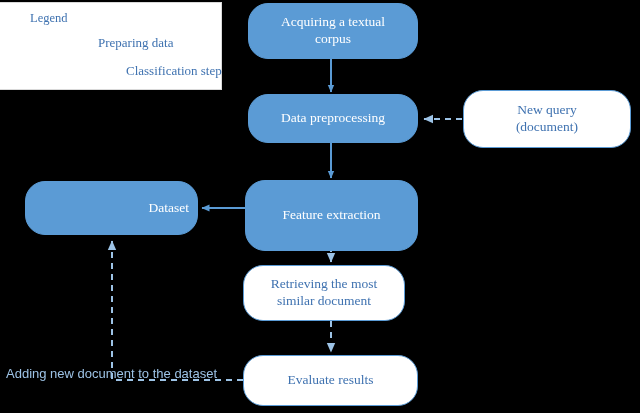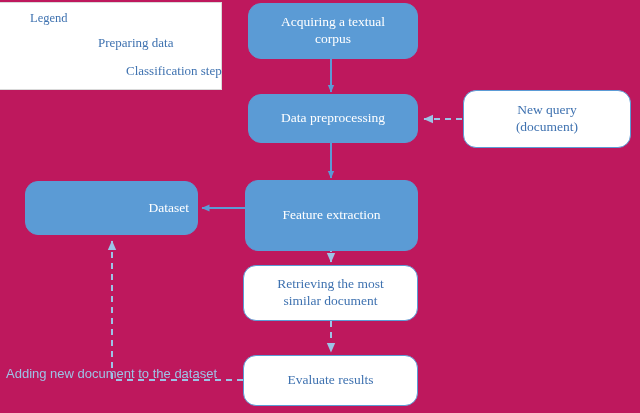--- a/index.html
+++ b/index.html
@@ -7,21 +7,21 @@
     padding: 0;
     background: #ffffff;
   }
   body {
     font-family: "Liberation Serif", serif;
   }
   #canvas {
     position: relative;
     width: 640px;
     height: 413px;
-    background: #be185d;
+    background: #000000;
     overflow: hidden;
   }
   #svg-layer {
     position: absolute;
     left: 0;
     top: 0;
     width: 640px;
     height: 413px;
     pointer-events: none;
   }
@@ -58,42 +58,42 @@
 
   
   .node {
     position: absolute;
     box-sizing: border-box;
     display: flex;
     align-items: center;
     justify-content: center;
     text-align: center;
     line-height: 1.25;
-    border-radius: 13px;
+    border-radius: 20px;
   }
   .node.filled {
     background: #5b9bd5;
     color: #ffffff;
     font-size: 13.5px;
     border: 1px solid #5b9bd5;
   }
   .node.outlined {
     background: #ffffff;
     color: #3f72b0;
     font-size: 13.5px;
     border: 1.3px solid #5b9bd5;
   }
   .node span { display: block; padding: 0 8px; }
 
   #node-acquiring       { left: 248px; top: 3px;   width: 170px; height: 56px; }
   #node-preprocessing   { left: 248px; top: 94px;  width: 170px; height: 49px; }
   #node-newquery        { left: 463px; top: 90px;  width: 168px; height: 58px; }
   #node-dataset         { left: 25px;  top: 181px; width: 173px; height: 54px; justify-content: flex-end; }
   #node-feature         { left: 245px; top: 180px; width: 173px; height: 71px; }
-  #node-retrieving      { left: 243px; top: 265px; width: 175px; height: 56px; }
+  #node-retrieving      { left: 243px; top: 265px; width: 162px; height: 56px; }
   #node-evaluate        { left: 243px; top: 355px; width: 175px; height: 51px; }
 
   .side-note {
     position: absolute;
     left: 6px;
     top: 366px;
     font-size: 13px;
     color: #9dc3e6;
     font-family: "Liberation Sans", sans-serif;
     white-space: nowrap;

